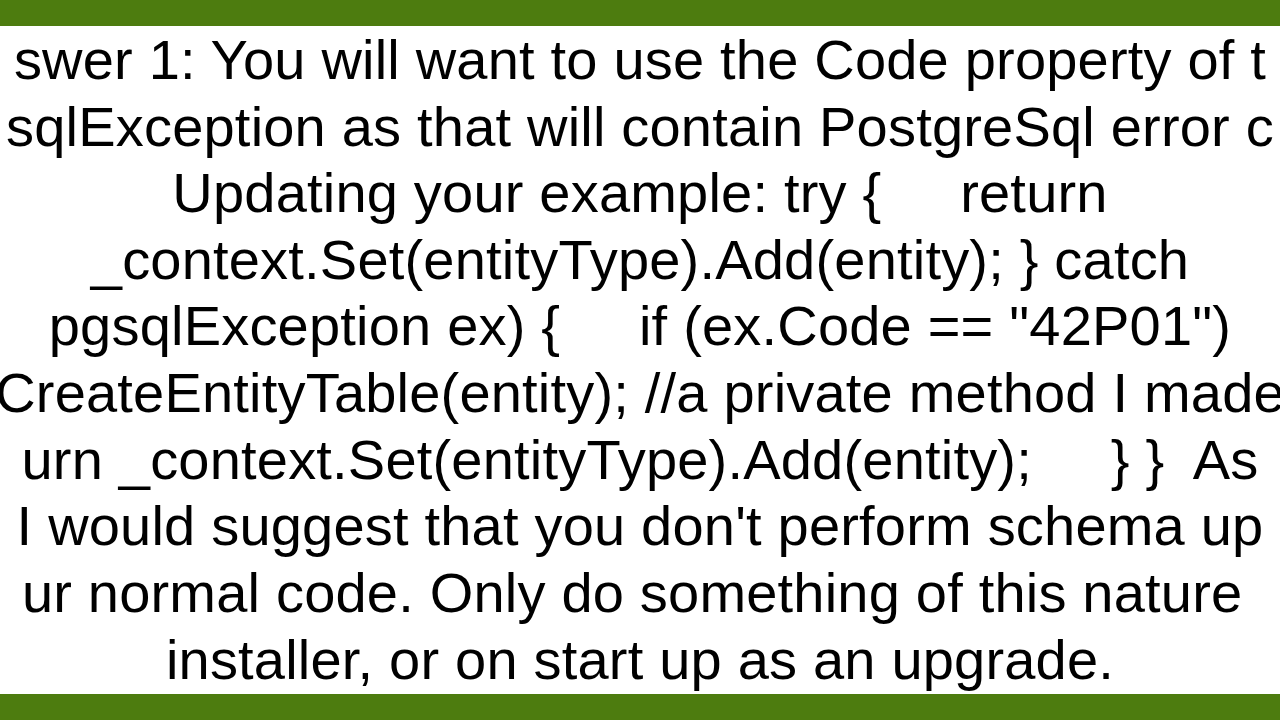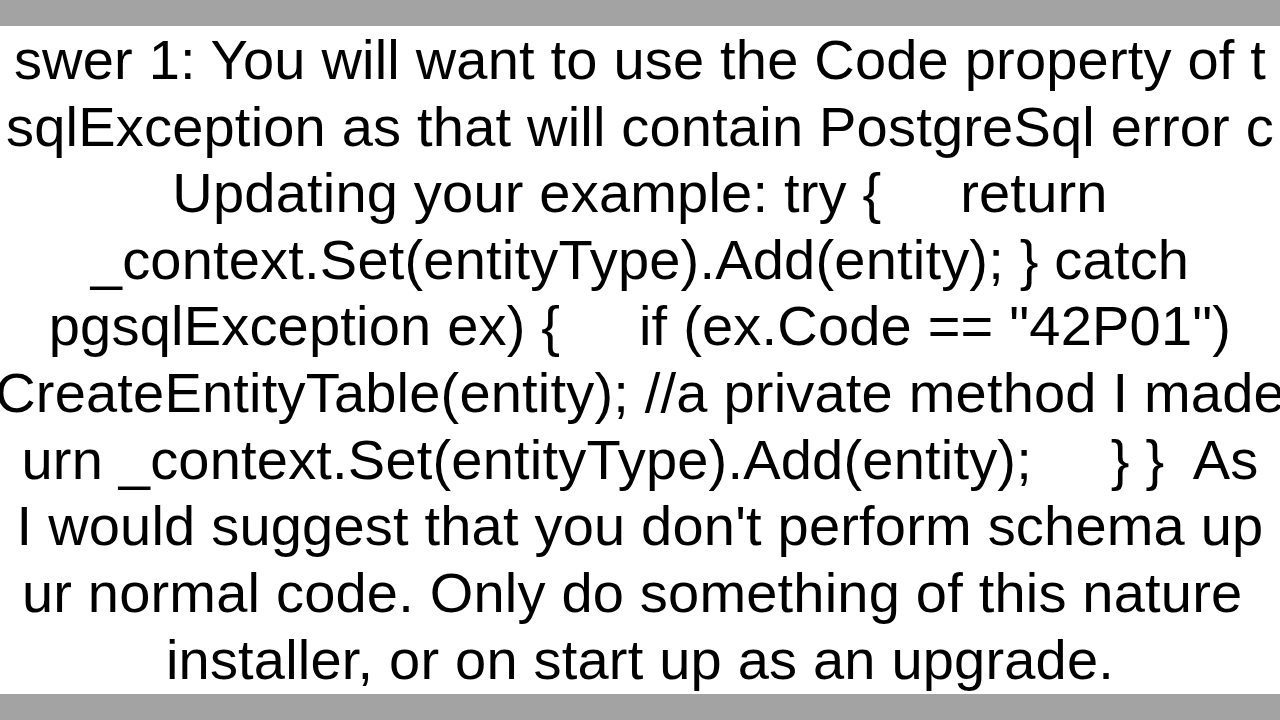--- a/index.html
+++ b/index.html
@@ -10,21 +10,21 @@
   html, body {
     width: 1280px;
     height: 720px;
     overflow: hidden;
     background: #000;
   }
   .page {
     width: 1280px;
     height: 720px;
     position: relative;
-    background: #a3a3a3;
+    background: #4d7c0f;
   }
   .content-band {
     position: absolute;
     top: 26px;
     left: 0;
     width: 1280px;
     height: 668px;
     background: #fff;
     display: flex;
     align-items: center;

